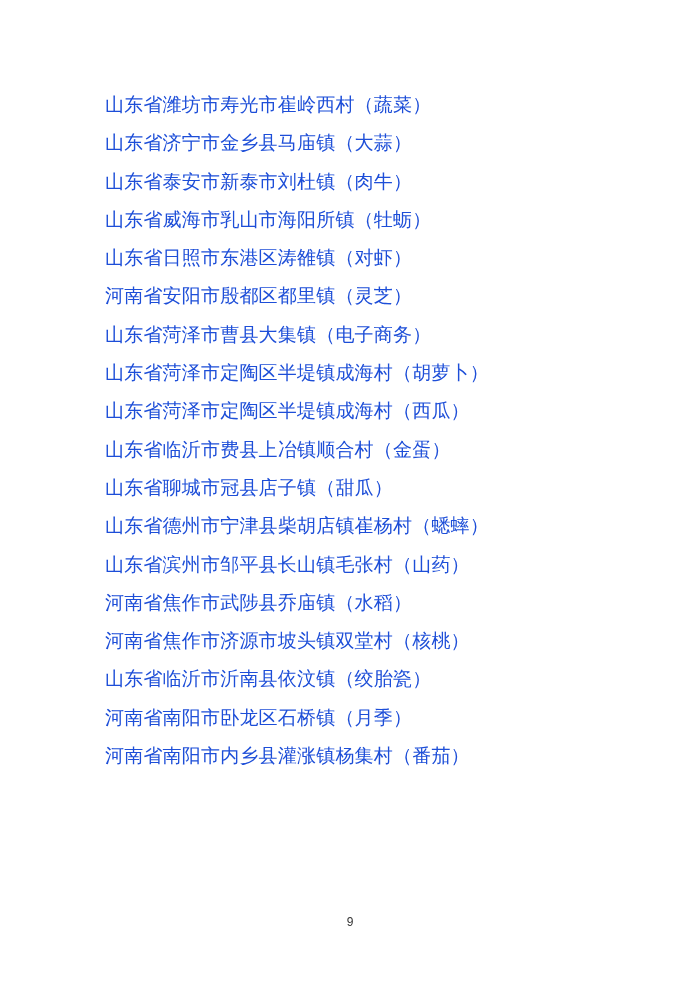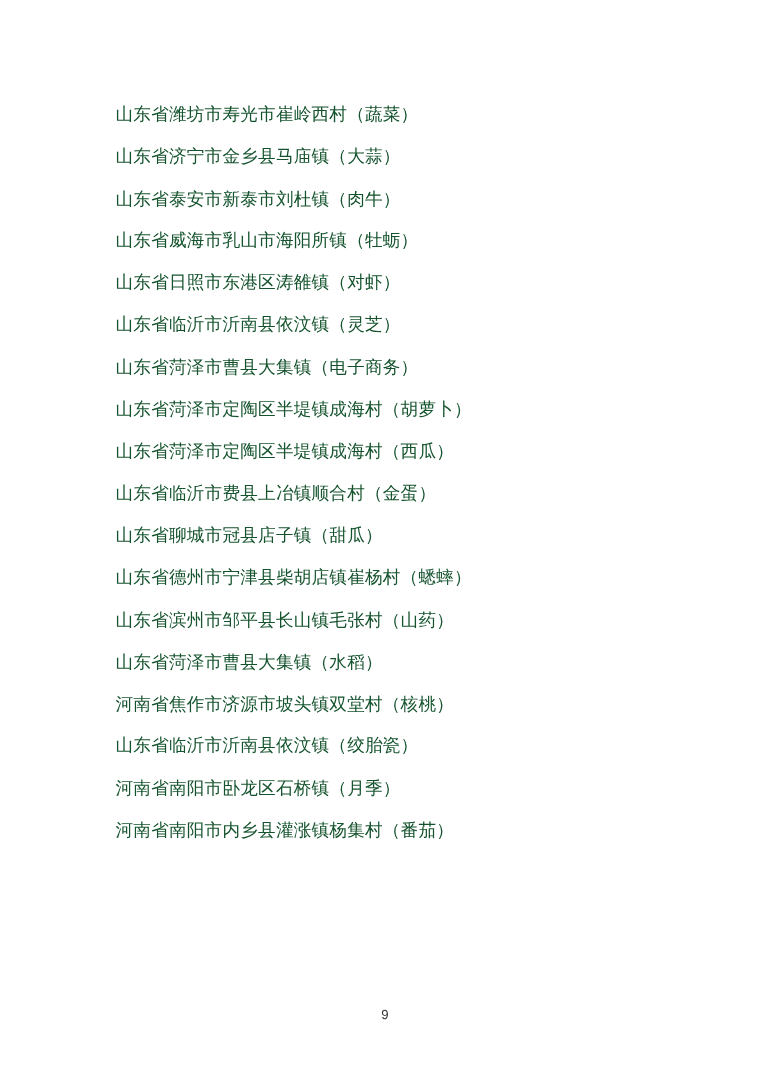--- a/index.html
+++ b/index.html
@@ -14,25 +14,25 @@
     background: #ffffff;
     overflow: hidden;
     font-family: "Liberation Serif", "DejaVu Serif", serif;
   }
   .entries {
     position: absolute;
     left: 105px;
     top: 86px;
   }
   .entry {
-    font-size: 16px;
+    font-size: 19px;
     height: 38.3px;
     line-height: 38.3px;
     white-space: nowrap;
-    color: #14532d;
+    color: #1d4ed8;
     letter-spacing: 0.2px;
   }
   .page-number {
     position: absolute;
     top: 915px;
     left: 0;
     width: 100%;
     text-align: center;
     font-size: 12px;
     color: #333333;
@@ -42,28 +42,28 @@
 </head>
 <body>
 
 <div class="page">
   <div class="entries" id="entry-list">
       <div class="entry">山东省潍坊市寿光市崔岭西村（蔬菜）</div>
       <div class="entry">山东省济宁市金乡县马庙镇（大蒜）</div>
       <div class="entry">山东省泰安市新泰市刘杜镇（肉牛）</div>
       <div class="entry">山东省威海市乳山市海阳所镇（牡蛎）</div>
       <div class="entry">山东省日照市东港区涛雒镇（对虾）</div>
-      <div class="entry">山东省临沂市沂南县依汶镇（灵芝）</div>
+      <div class="entry">河南省安阳市殷都区都里镇（灵芝）</div>
       <div class="entry">山东省菏泽市曹县大集镇（电子商务）</div>
       <div class="entry">山东省菏泽市定陶区半堤镇成海村（胡萝卜）</div>
       <div class="entry">山东省菏泽市定陶区半堤镇成海村（西瓜）</div>
       <div class="entry">山东省临沂市费县上冶镇顺合村（金蛋）</div>
       <div class="entry">山东省聊城市冠县店子镇（甜瓜）</div>
       <div class="entry">山东省德州市宁津县柴胡店镇崔杨村（蟋蟀）</div>
       <div class="entry">山东省滨州市邹平县长山镇毛张村（山药）</div>
-      <div class="entry">山东省菏泽市曹县大集镇（水稻）</div>
+      <div class="entry">河南省焦作市武陟县乔庙镇（水稻）</div>
       <div class="entry">河南省焦作市济源市坡头镇双堂村（核桃）</div>
       <div class="entry">山东省临沂市沂南县依汶镇（绞胎瓷）</div>
       <div class="entry">河南省南阳市卧龙区石桥镇（月季）</div>
       <div class="entry">河南省南阳市内乡县灌涨镇杨集村（番茄）</div>
     </div>
   <div class="page-number">9</div>
 </div>
 
 </body></html>

